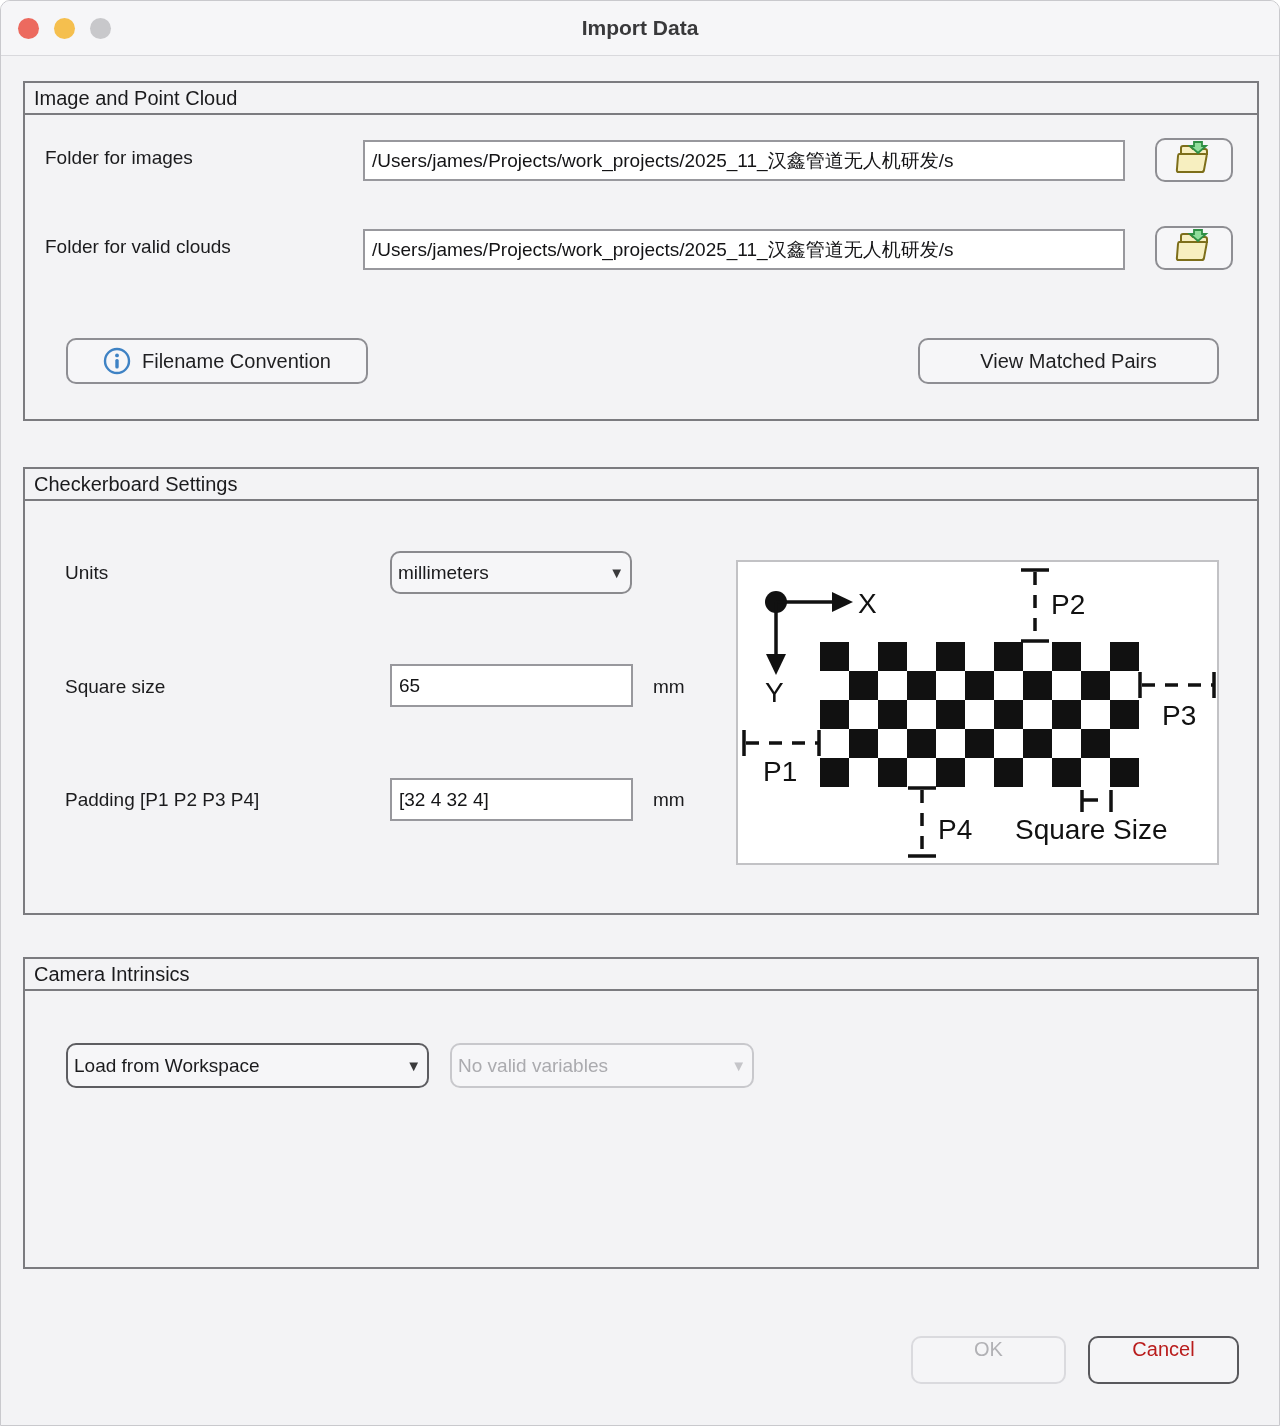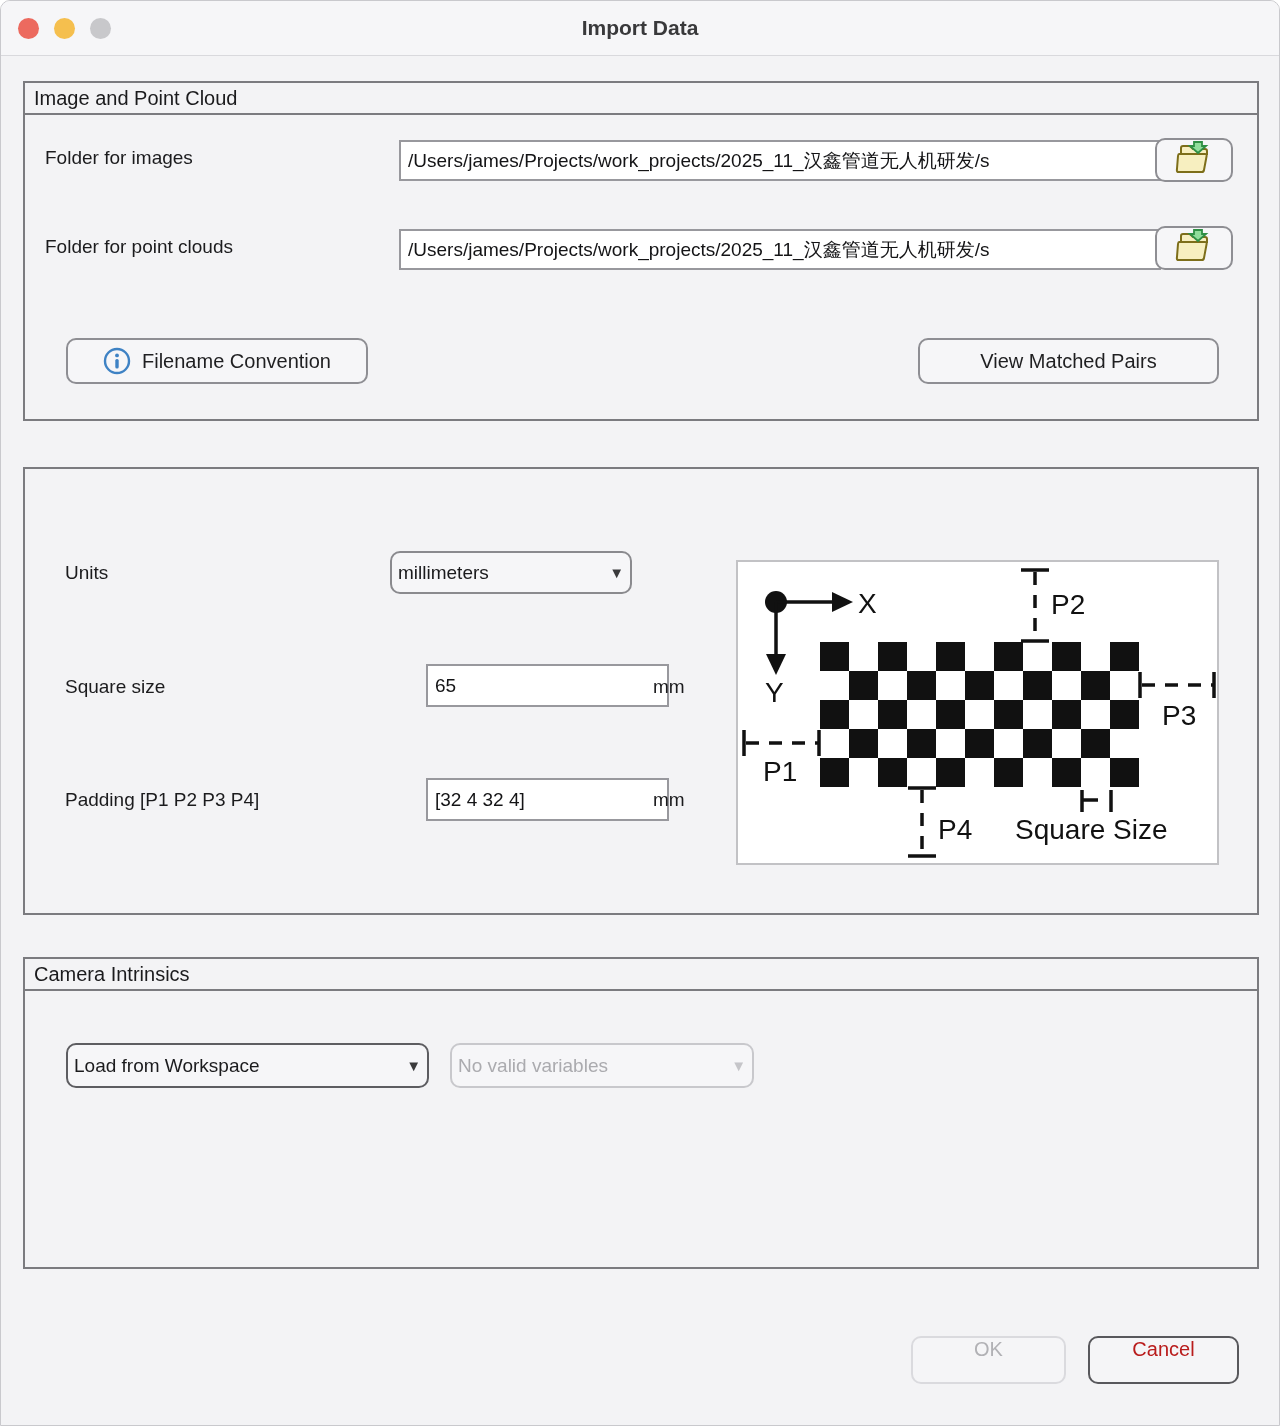--- a/index.html
+++ b/index.html
@@ -11,21 +11,21 @@
             border-bottom:1px solid #D9D9DD;display:flex;align-items:center;justify-content:center;}
   .traffic{position:absolute;left:17px;top:17px;display:flex;gap:15px;}
   .light{width:21px;height:21px;border-radius:50%;}
   .title{font-size:21px;font-weight:bold;color:#39393B;}
   
   .group{position:absolute;left:22px;width:1236px;border:2px solid #7B7B7F;background:#F3F3F5;}
   .group-header{height:32px;border-bottom:2px solid #7B7B7F;display:flex;align-items:center;
                 padding-left:9px;font-size:20px;color:#1B1B1D;}
   .lbl{position:absolute;font-size:19px;color:#1B1B1D;white-space:nowrap;}
   .txtfield{position:absolute;border:2px solid #98989D;background:#FFFFFF;color:#141416;
-            font-size:19px;padding:0 7px;white-space:nowrap;overflow:hidden;outline:none;margin-left:36px;}
+            font-size:19px;padding:0 7px;white-space:nowrap;overflow:hidden;outline:none;}
   .rbtn{position:absolute;border:2px solid #8E8E93;border-radius:10px;background:#F6F6F8;
         display:flex;align-items:center;justify-content:center;font-size:20px;color:#1F1F21;gap:11px;cursor:default;}
   .dd{position:absolute;border:2px solid #8A8A8E;border-radius:10px;background:#F6F6F8;
       display:flex;align-items:center;justify-content:space-between;padding:0 6px;font-size:19px;color:#1B1B1D;}
   .dd .arrow{font-size:15px;color:#3A3A3C;}
   .dd.strong{border-color:#5D5D61;}
   .dd.disabled{border-color:#C8C8CC;color:#ABABAF;}
   .dd.disabled .arrow{color:#C5C5C9;}
   .mm{position:absolute;font-size:19px;color:#1B1B1D;}
   .diagram{position:absolute;background:#FFFFFF;border:2px solid #C2C2C5;}
@@ -56,21 +56,21 @@
     <div class="rbtn" style="left:1130px;top:55px;width:78px;height:44px;">
       <span>
         <svg width="38" height="34" viewBox="0 0 38 34">
           <path d="M6 12 L6 7 Q6 5 8 5 L14 5 Q15 5 16 6 L18 8 L30 8 Q32 8 32 10 L32 14" fill="#F7EFC0" stroke="#7D6E1A" stroke-width="2"></path>
           <path d="M4 13 L30 13 Q32 13 31.6 15 L29 29 Q28.7 31 26.7 31 L3.6 31 Q1.6 31 1.9 29 L3 15 Q3.2 13 4 13 Z" fill="#F7EFC0" stroke="#7D6E1A" stroke-width="2"></path>
           <path d="M17 2 L25 2 L25 6 L29 6 L21 13 L13 6 L17 6 Z" fill="#90DD9B" stroke="#2F8F44" stroke-width="1.8" transform="translate(2,-1)"></path>
         </svg>
       </span>
     </div>
 
-    <div class="lbl" style="left:20px;top:153px;">Folder for point clouds</div>
+    <div class="lbl" style="left:20px;top:153px;">Folder for valid clouds</div>
     <input class="txtfield" style="left: 338px; top: 146px; width: 762px; height: 41px;" readonly="" value="/Users/james/Projects/work_projects/2025_11_汉鑫管道无人机研发/s">
     <div class="rbtn" style="left:1130px;top:143px;width:78px;height:44px;">
       <span>
         <svg width="38" height="34" viewBox="0 0 38 34">
           <path d="M6 12 L6 7 Q6 5 8 5 L14 5 Q15 5 16 6 L18 8 L30 8 Q32 8 32 10 L32 14" fill="#F7EFC0" stroke="#7D6E1A" stroke-width="2"></path>
           <path d="M4 13 L30 13 Q32 13 31.6 15 L29 29 Q28.7 31 26.7 31 L3.6 31 Q1.6 31 1.9 29 L3 15 Q3.2 13 4 13 Z" fill="#F7EFC0" stroke="#7D6E1A" stroke-width="2"></path>
           <path d="M17 2 L25 2 L25 6 L29 6 L21 13 L13 6 L17 6 Z" fill="#90DD9B" stroke="#2F8F44" stroke-width="1.8" transform="translate(2,-1)"></path>
         </svg>
       </span>
     </div>
@@ -85,20 +85,21 @@
           <circle cx="14" cy="14" r="12" fill="none" stroke="#3E82C4" stroke-width="2.4"></circle>
           <circle cx="14" cy="8.4" r="1.9" fill="#3E82C4"></circle>
           <rect x="12.3" y="12" width="3.4" height="9.5" rx="1.6" fill="#3E82C4"></rect>
         </svg>
       </span>
       <span>Filename Convention</span>
     </div>
   </div>
 
   <div class="group" style="top:466px;height:448px;">
+    <div class="group-header">Checkerboard Settings</div>
 
     <div class="lbl" style="left:40px;top:93px;">Units</div>
     <div class="dd" style="left:365px;top:82px;width:242px;height:43px;">
       <span>millimeters</span>
       <span class="arrow">▼</span>
     </div>
 
     <div class="lbl" style="left:40px;top:207px;">Square size</div>
     <input class="txtfield" style="left: 365px; top: 195px; width: 243px; height: 43px;" readonly="" value="65">
     <div class="mm" style="left:628px;top:207px;">mm</div>

